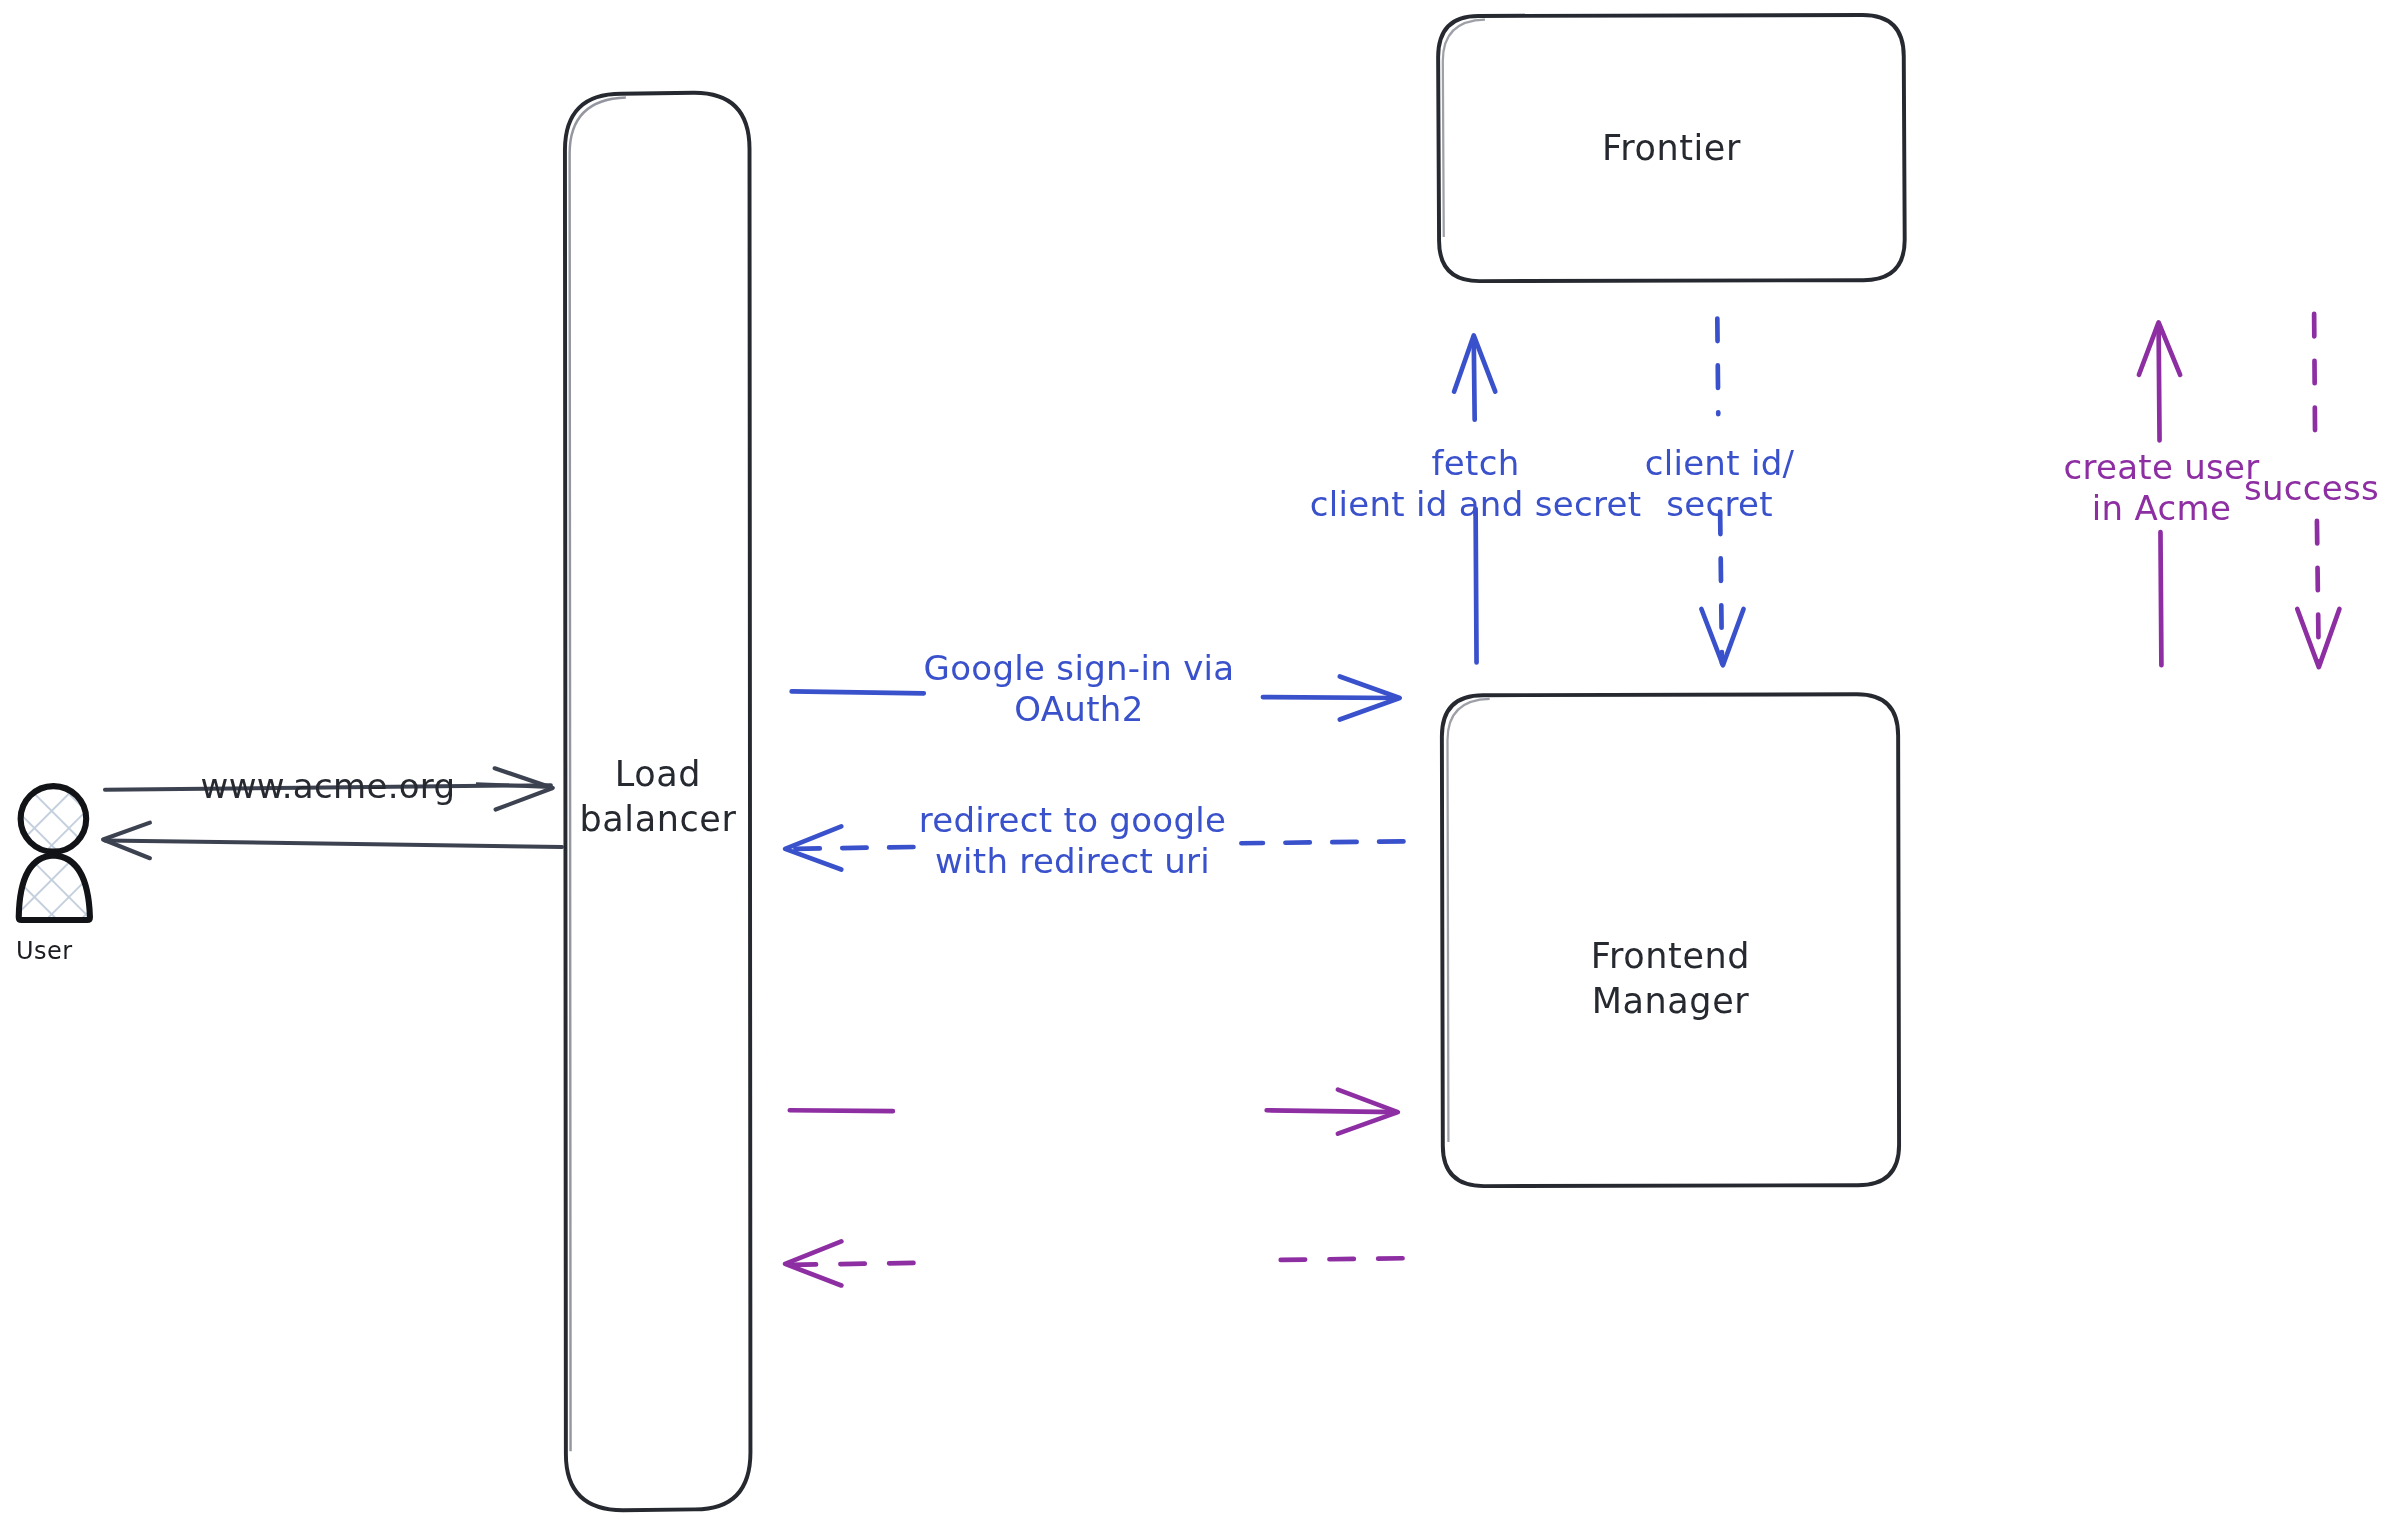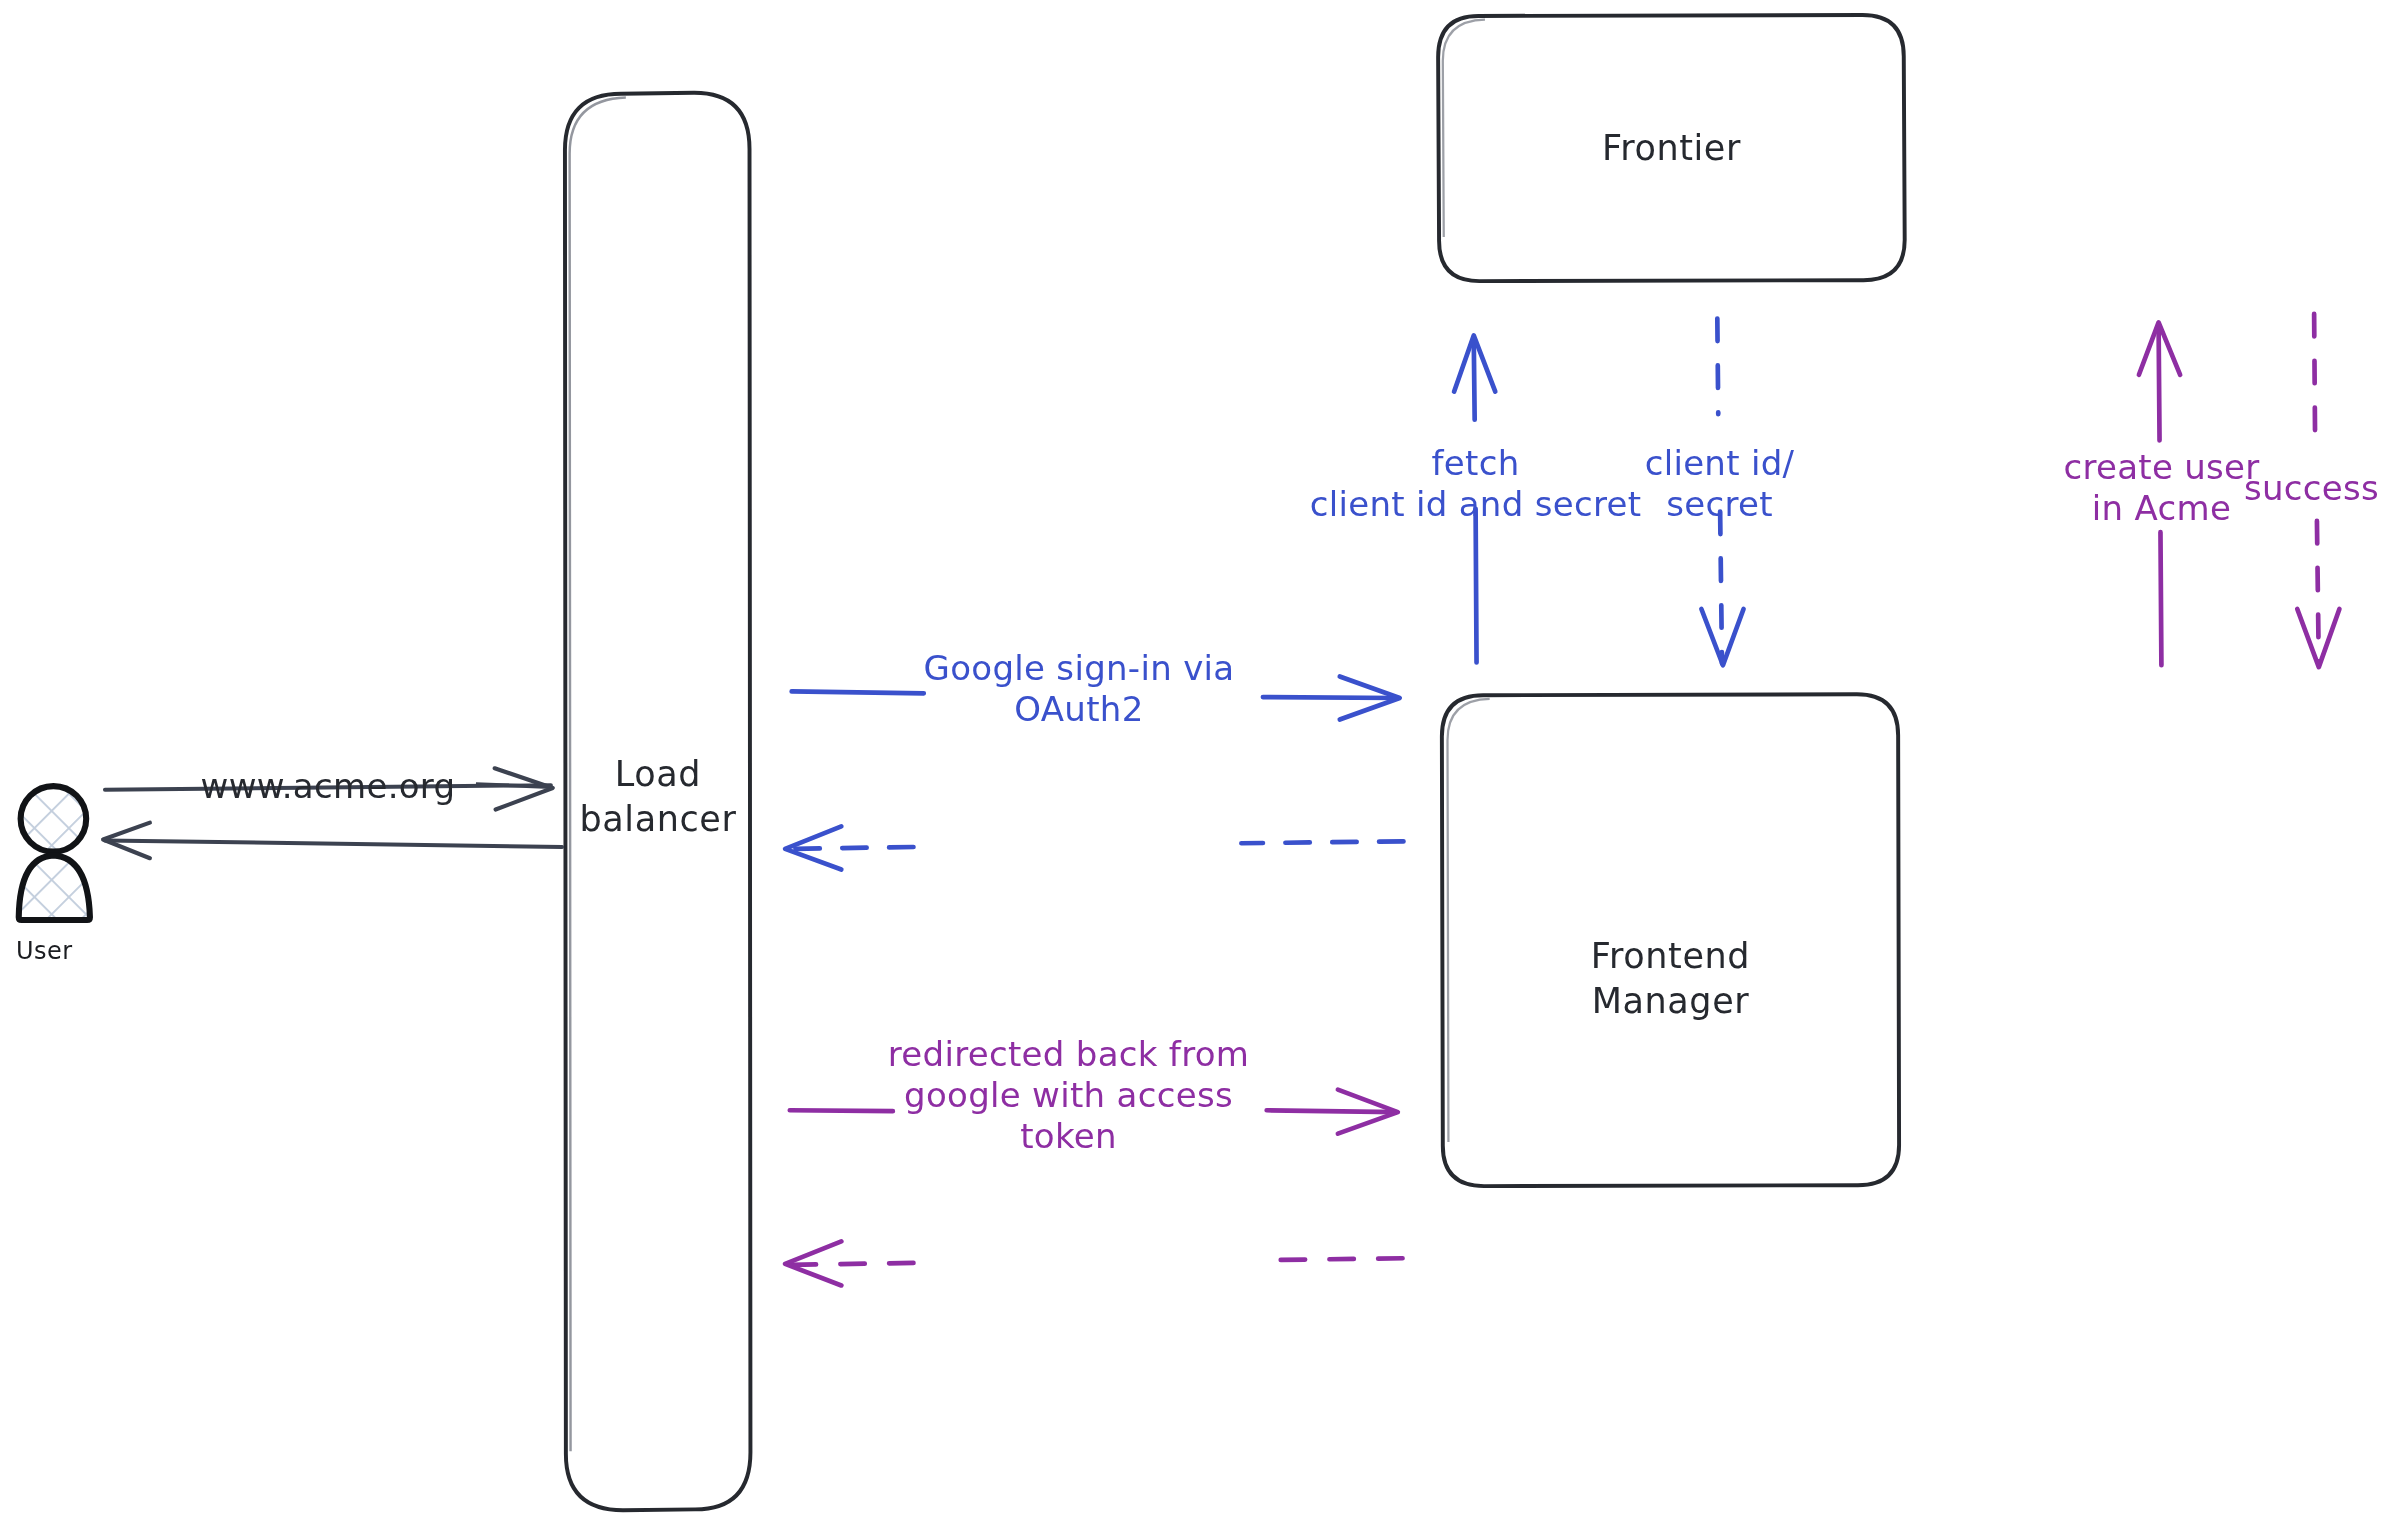--- a/index.html
+++ b/index.html
@@ -160,24 +160,23 @@
   <div class="node-label" style="left:1442px; top:898px; width:457px;margin-top:36px;">Frontend
 Manager</div>
 
   <div class="actor-caption" style="left:16px; top:937px;">User</div>
 
   <div class="edge-label dark" style="left:150px; top:766px; width:356px; font-size:34px;">www.acme.org</div>
 
   <div class="edge-label blue" style="left:901px; top:648px; width:356px;">Google sign-in via
 OAuth2</div>
 
+  <div class="edge-label blue" style="left:899px; top:800px; width:347px;">redirect to google
+with redirect uri</div>
 
-  <div class="edge-label purple" style="left:881px; top:1034px; width:375px;">redirected back from
-google with access
-token</div>
 
 
   <div class="edge-label blue" style="left:1293px; top:443px; width:365px;">fetch
 client id and secret</div>
 
   <div class="edge-label blue" style="left:1626px; top:443px; width:187px;">client id/
 secret</div>
 
   <div class="edge-label purple" style="left:2028px; top:447px; width:267px;">create user
 in Acme</div>

